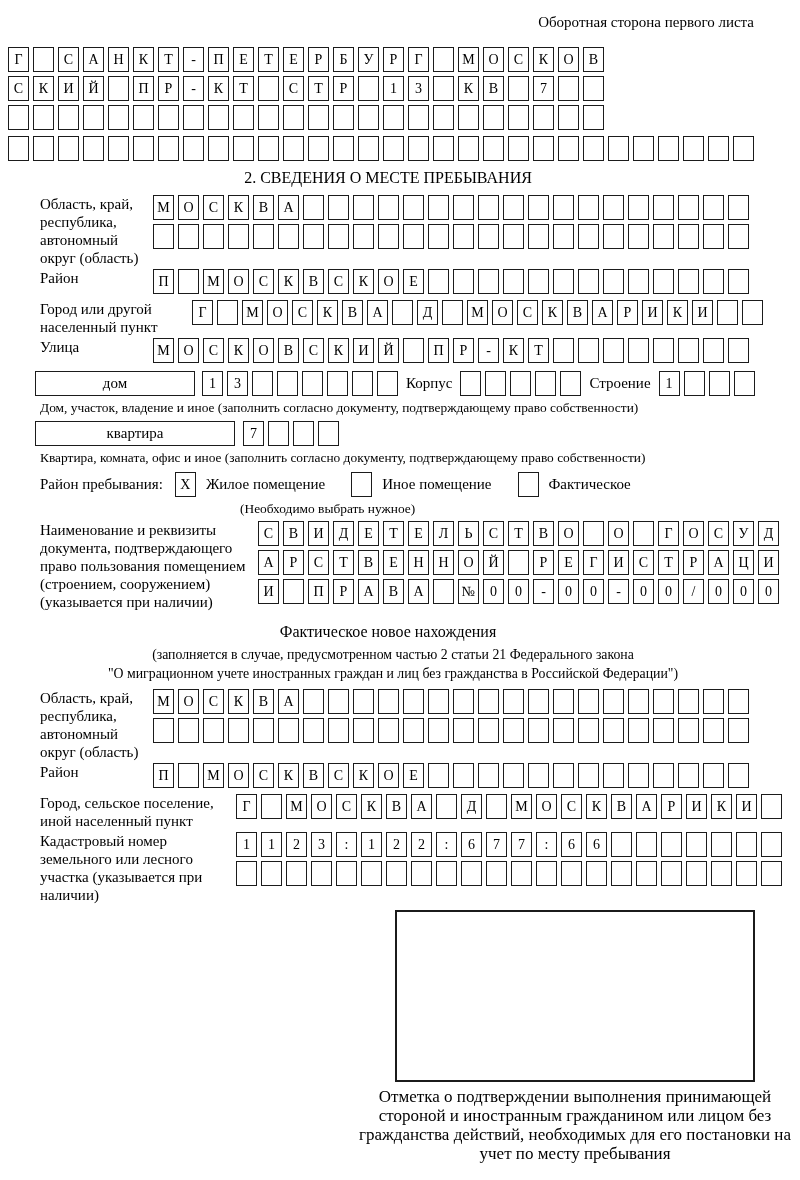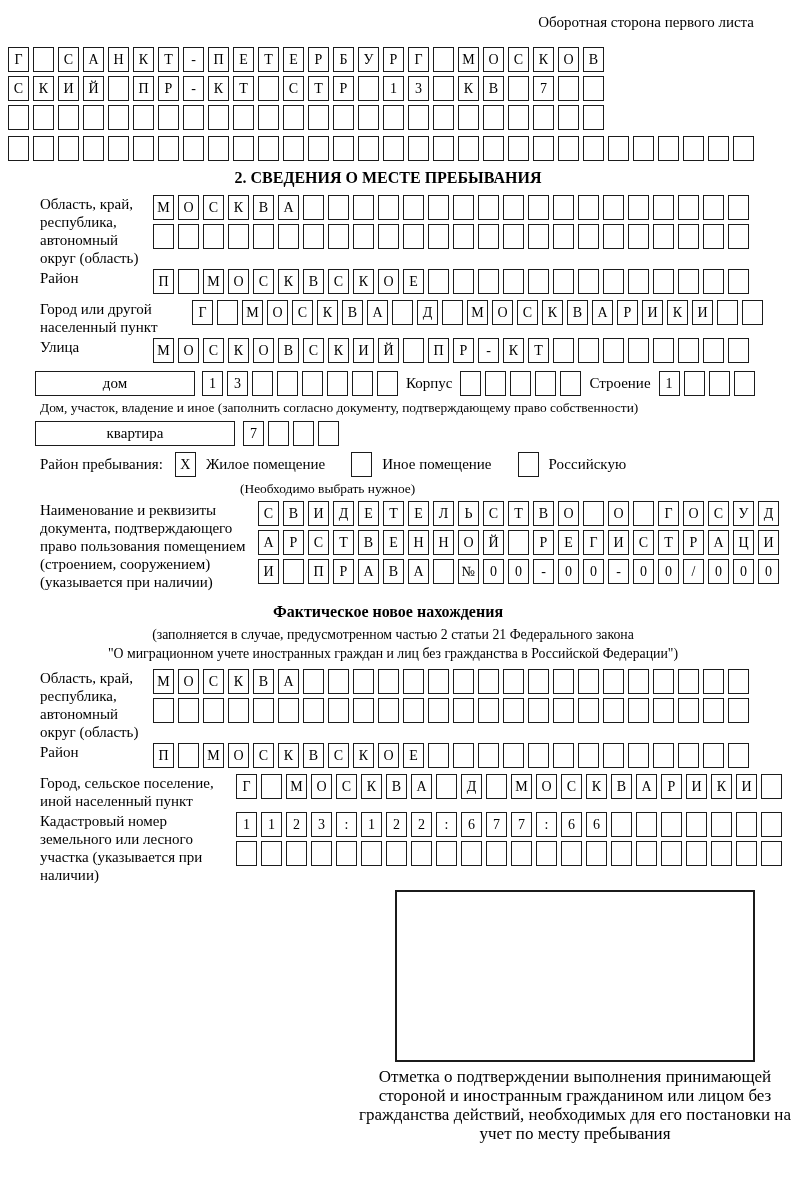--- a/index.html
+++ b/index.html
@@ -22,21 +22,21 @@
   .cell {
     width:21px; height:25px; box-sizing:border-box; border:1.8px solid #1b1b1b;
     display:flex; align-items:center; justify-content:center;
     font-size:14px; flex:0 0 auto; background:#fff;
   }
   .inline { margin-bottom:0; }
 
   .note { font-size:13.4px; line-height:17px; }
   .center { text-align:center; width:770px; margin:2px 0 8px 0; }
   .left { margin:3px 0 5px 32px; }
-  .sectitle { width:760px; text-align:center; font-weight:bold; font-size:16px; margin:8px 0 8px 0; }
+  .sectitle { width:760px; text-align:center; font-weight:normal; font-size:16px; margin:8px 0 8px 0; }
 
   .houserow { display:flex; align-items:flex-start; margin:4px 0 0 27px; }
   .widebox {
     height:25px; box-sizing:border-box; border:1.8px solid #1b1b1b;
     display:flex; align-items:center; justify-content:center; font-size:15px; flex:0 0 auto;
   }
   .domw { width:160px; margin-right:7px; }
   .kvw  { width:200px; margin-right:8px; }
   .inlinelabel { font-size:15px; line-height:25px; margin:0 8px; white-space:nowrap; }
 
@@ -354,29 +354,30 @@
 
   <div class="houserow" style="margin-top:0;align-items:center;">
     <div class="widebox kvw">квартира</div>
     <div class="cellrow inline">
         <span class="cell">7</span>
         <span class="cell"></span>
         <span class="cell"></span>
         <span class="cell"></span>
       </div>
   </div>
+  <div class="note left">Квартира, комната, офис и иное (заполнить согласно документу, подтверждающему право собственности)</div>
 
   <div class="stayrow">
     <span class="flabel-inline">Район пребывания:</span>
     <span class="cell">X</span>
     <span class="optlabel">Жилое помещение</span>
     <span class="cell"></span>
     <span class="optlabel">Иное помещение</span>
     <span class="cell"></span>
-    <span class="optlabel">Российскую</span>
+    <span class="optlabel">Фактическое</span>
   </div>
   <div class="note choose">(Необходимо выбрать нужное)</div>
 
   <div class="frow docblock">
     <div class="flabel w242">Наименование и реквизиты документа, подтверждающего право пользования помещением (строением, сооружением) (указывается при наличии)</div>
     <div>
       <div class="cellrow">
           <span class="cell">С</span>
           <span class="cell">В</span>
           <span class="cell">И</span>

